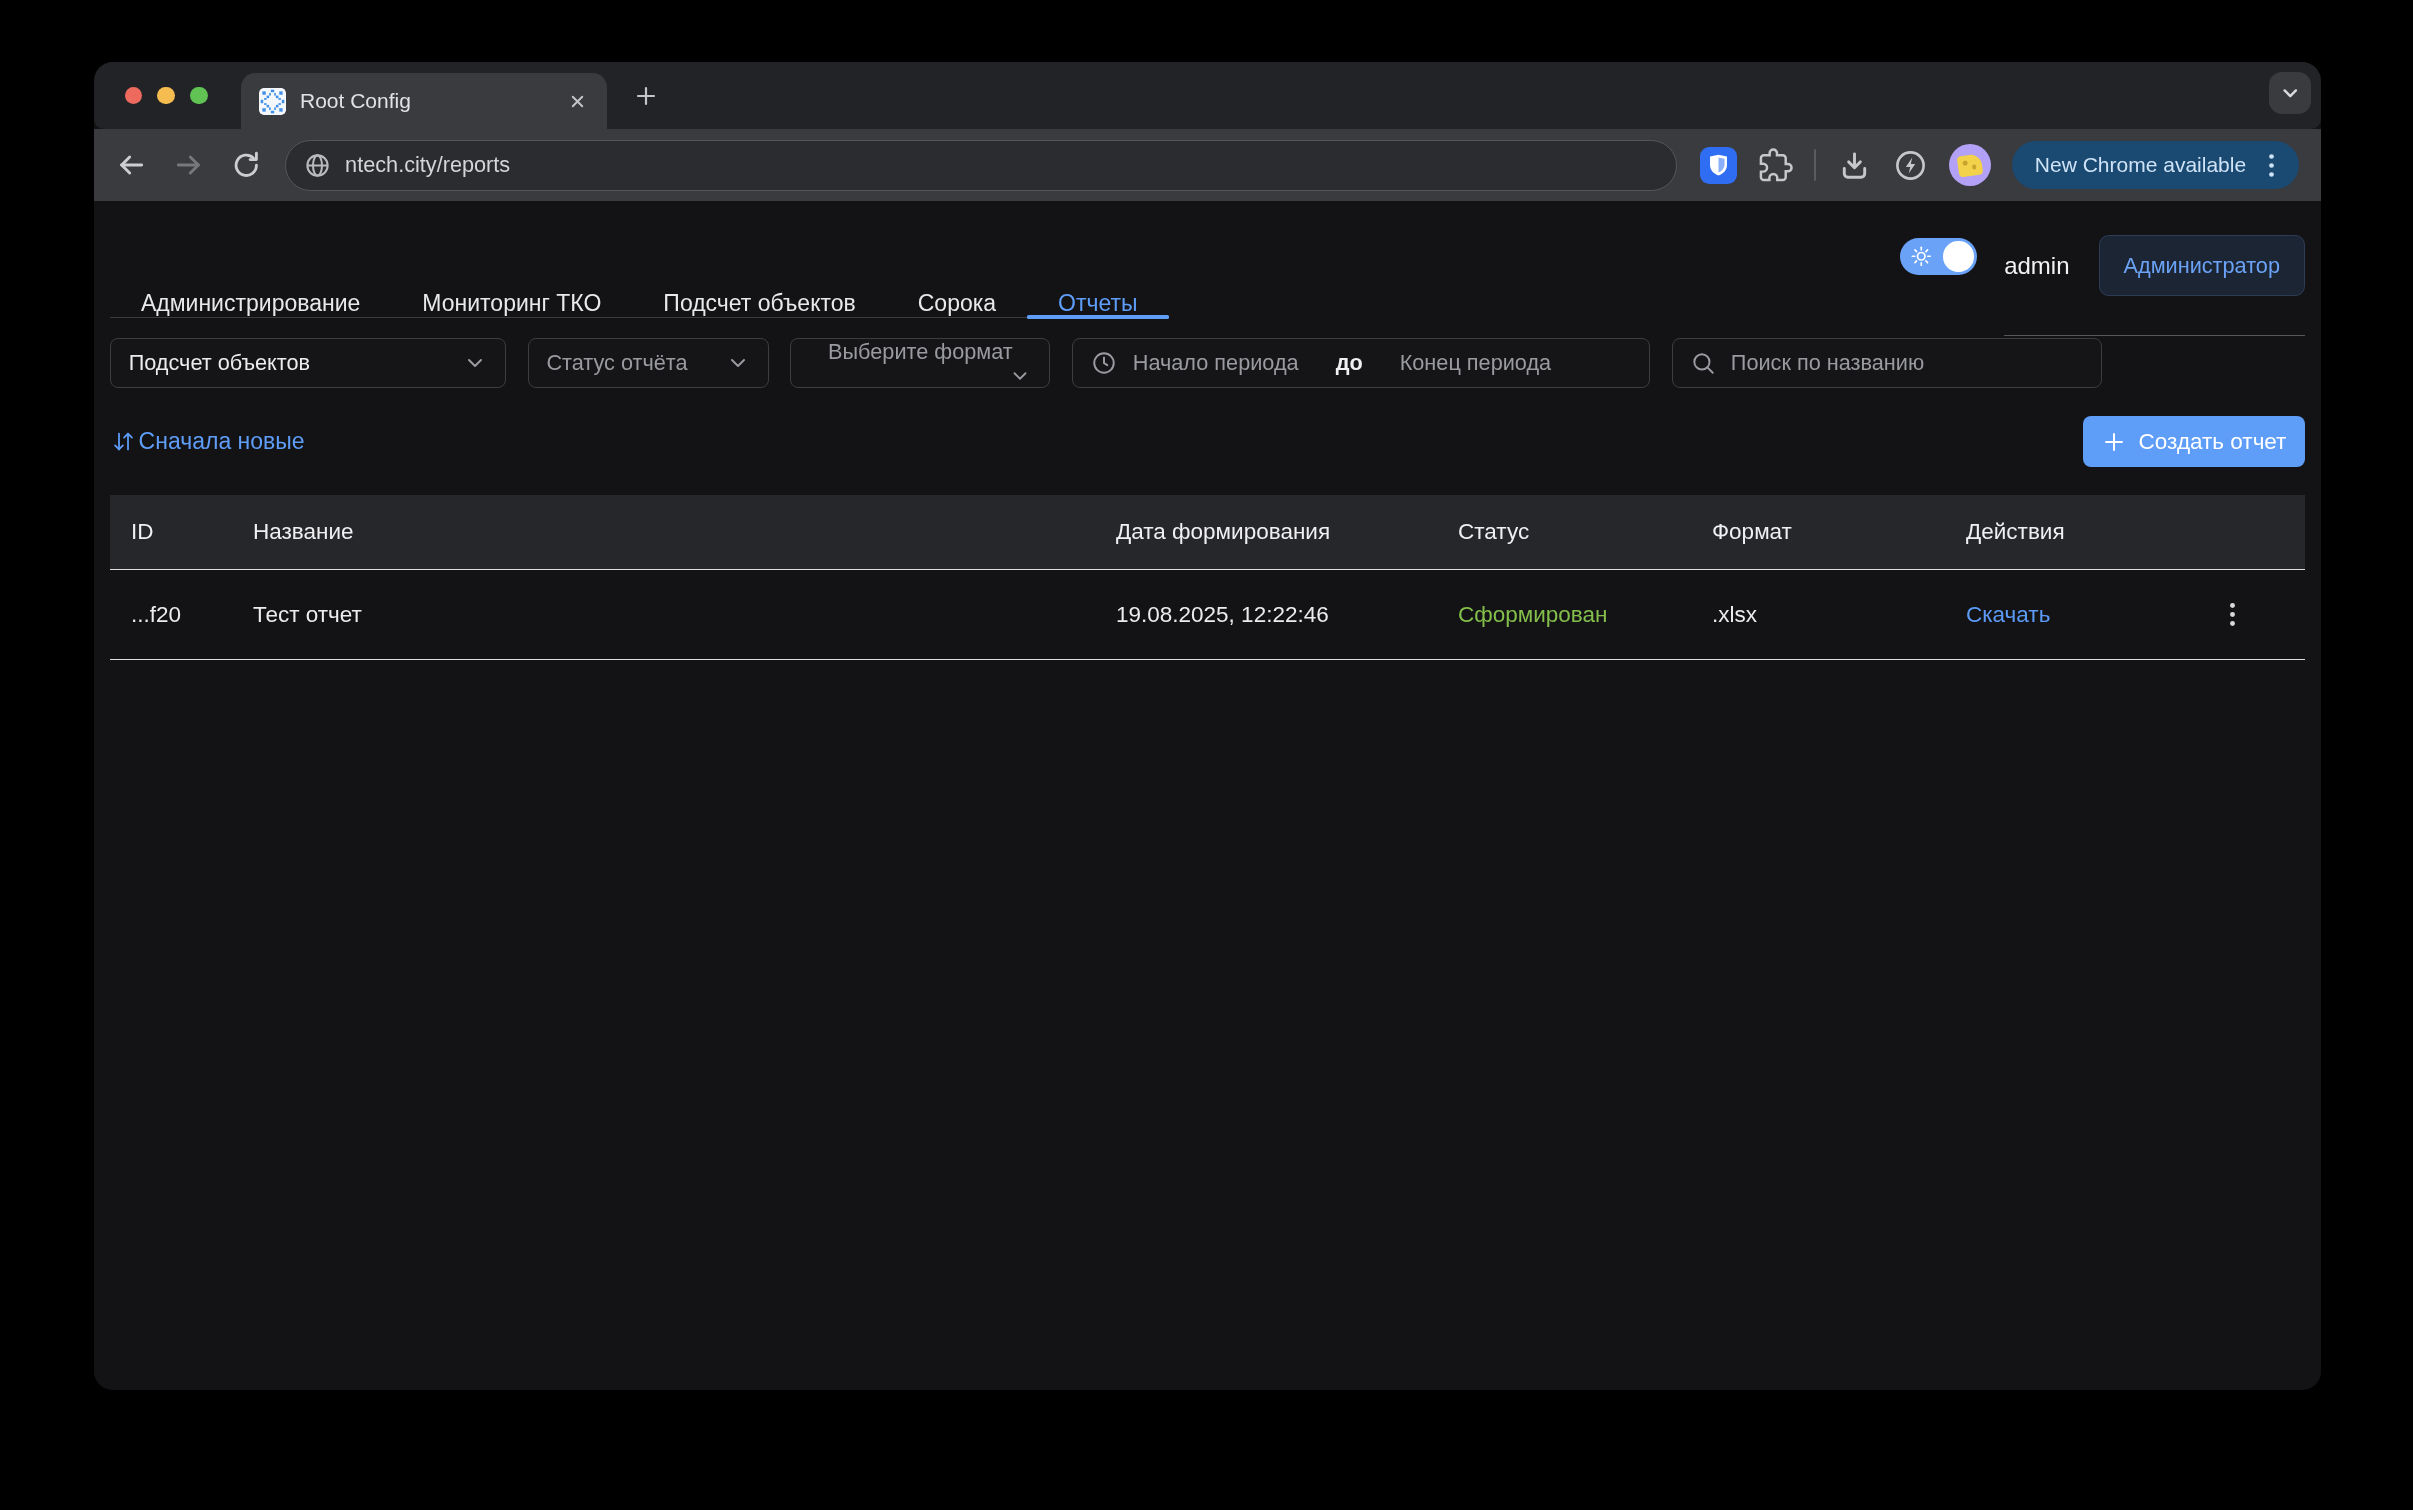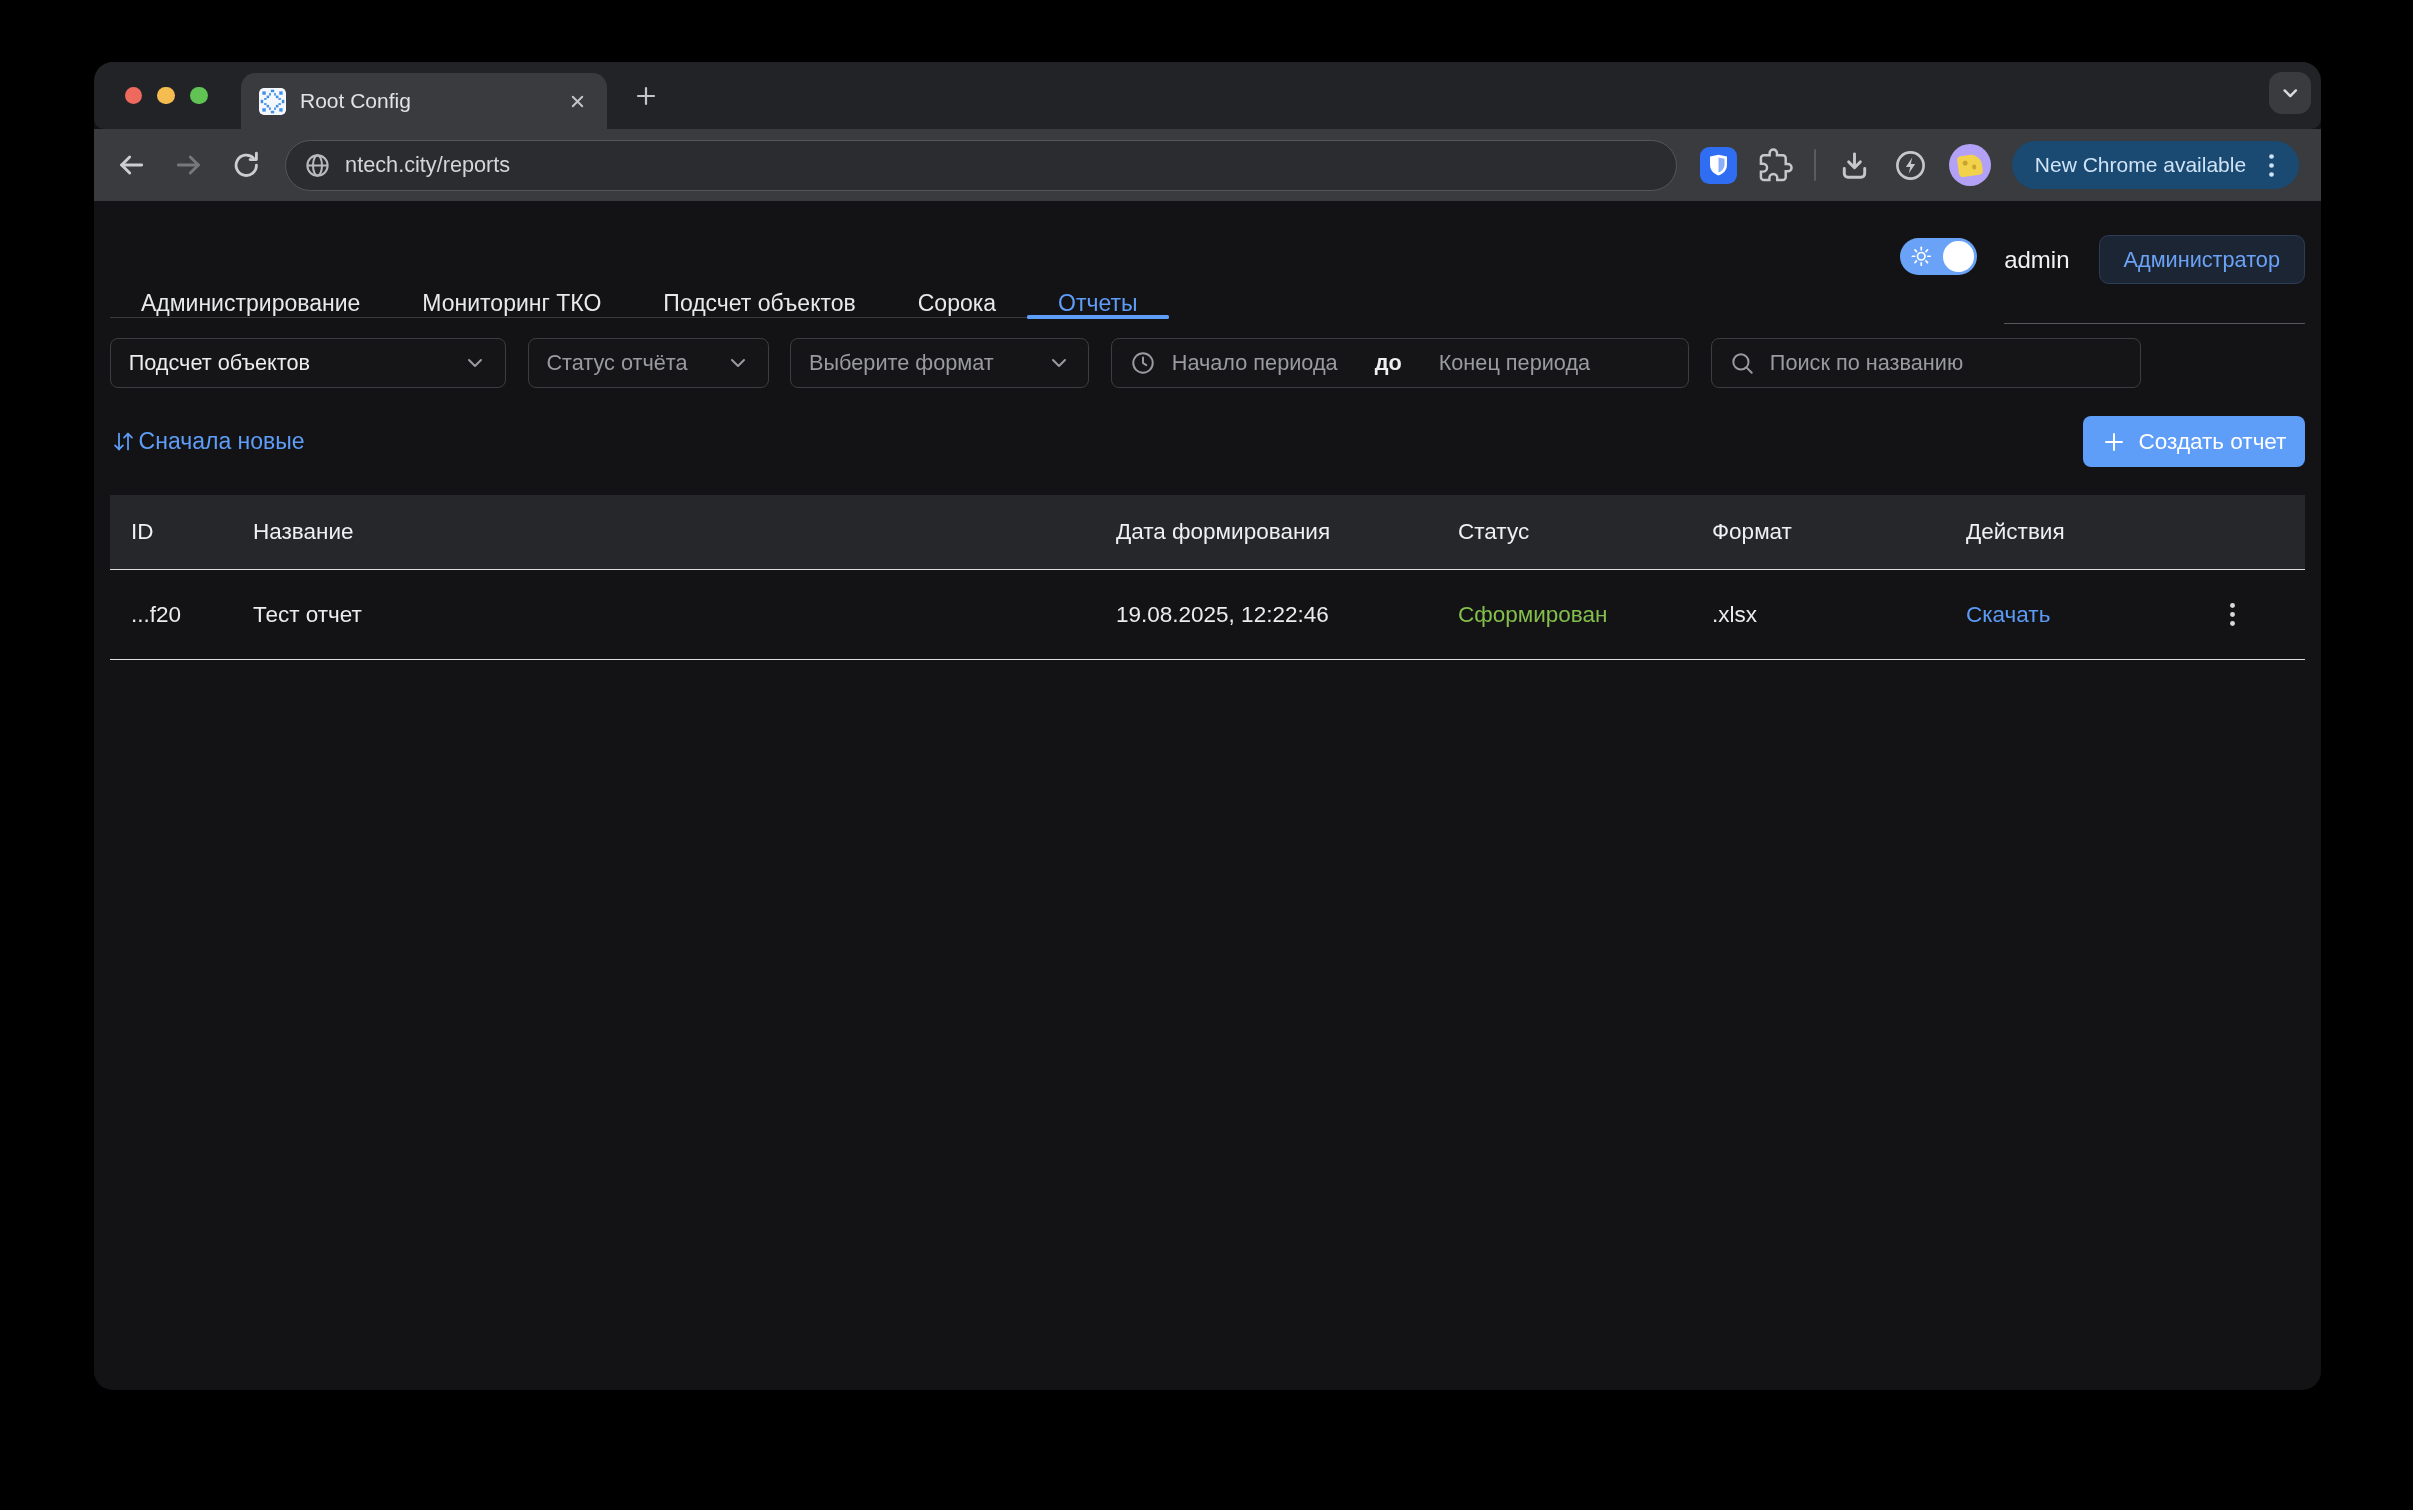--- a/index.html
+++ b/index.html
@@ -52,29 +52,29 @@
   .nav-tabs { display:flex; align-items:flex-end; border-bottom:1.6px solid #3b3b3e; }
   .nav-tab { padding:47px 31px 0; font-size:23px; color:#e8e9eb; font-weight:500; position:relative; cursor:default; }
   .nav-tab.active { color:#5e9df8; }
   .nav-tab.active::after { content:""; position:absolute; left:0; right:0; bottom:-1.6px; height:3.2px; background:#5e9df8; border-radius:1.6px; }
   .user-area { display:flex; align-items:flex-start; padding-top:34px; }
   .toggle { width:77px; height:37px; border-radius:18.5px; background:#69a2f6; position:relative; margin-top:3.2px; }
   .toggle .knob { position:absolute; right:3.2px; top:3.2px; width:30.5px; height:30.5px; background:#fff; border-radius:50%; }
   .toggle .sun { position:absolute; left:9.6px; top:7.2px; }
   .user-box { margin-left:27px; display:flex; align-items:center; gap:29px; padding-bottom:39px; border-bottom:1.6px solid #55555a; }
   .user-name { font-size:24px; color:#f2f2f2; }
-  .role-badge { height:49px; padding:4px 24px; display:flex; align-items:center; background:#1b2533;
+  .role-badge { height:61px; padding:4px 24px; display:flex; align-items:center; background:#1b2533;
                 border:1.6px solid #2e3d57; border-radius:9.6px; font-size:21.7px; color:#6ba2f6; }
 
   .filters { margin-top:20px; display:flex; gap:21.7px; }
   .fbox { height:50px; border:1.6px solid #3c3d40; border-radius:8px; display:flex; align-items:center;
           padding:0 17.7px; font-size:21.7px; color:#9a9ba0; background:#151517; }
   .fbox .val { color:#ececee; }
   .fbox .chev { margin-left:auto; }
-  .f-type { width:396px; } .f-status { width:241px; } .f-format { width:299px; }
+  .f-type { width:396px; } .f-status { width:241px; } .f-format { width:260px;flex-direction:column; }
   .f-period { width:578px; gap:16px; } .f-period .sep-word { color:#f0f0f2; font-weight:600; margin:0 21px; }
   .f-search { width:430px; gap:14.4px; }
 
   .actions-row { margin-top:28px; display:flex; justify-content:space-between; align-items:center; height:51px; }
   .sort-link { display:flex; align-items:center; font-size:23px; color:#5e9df8; gap:1.6px; }
   .create-btn { width:222px; height:51px; background:#5e9df8; border-radius:8px; display:flex;
                 align-items:center; justify-content:center; gap:13px; color:#fff; font-size:22.5px; }
 
   .table { margin-top:28px; }
   .t-head, .t-row { display:grid; grid-template-columns:143px 863px 342px 254px 254px 1fr; align-items:center; }

